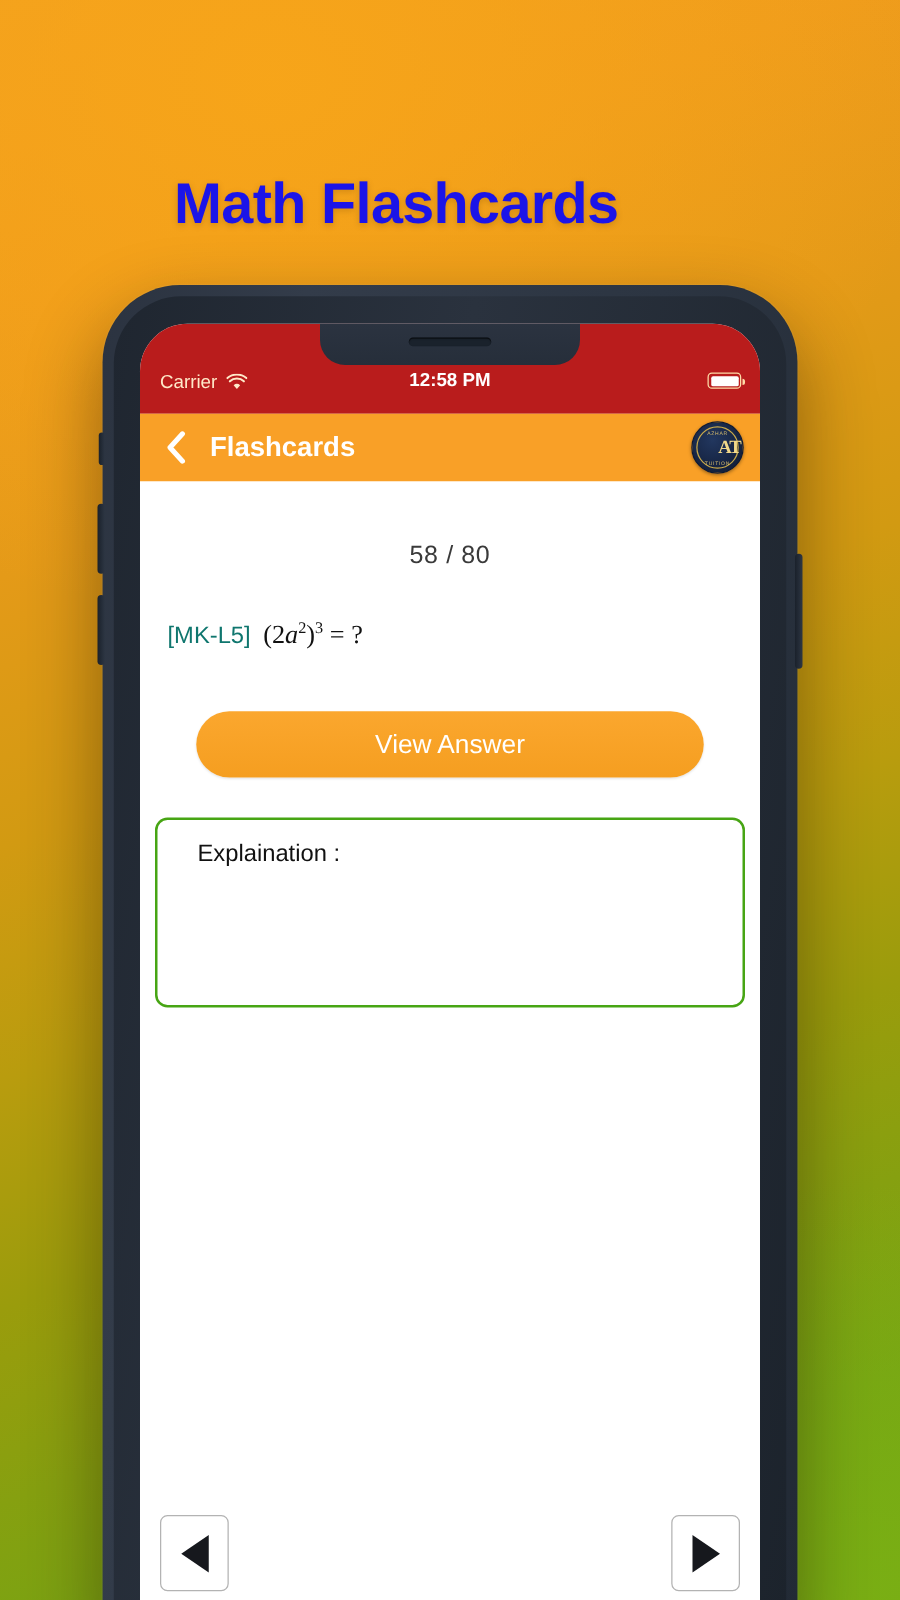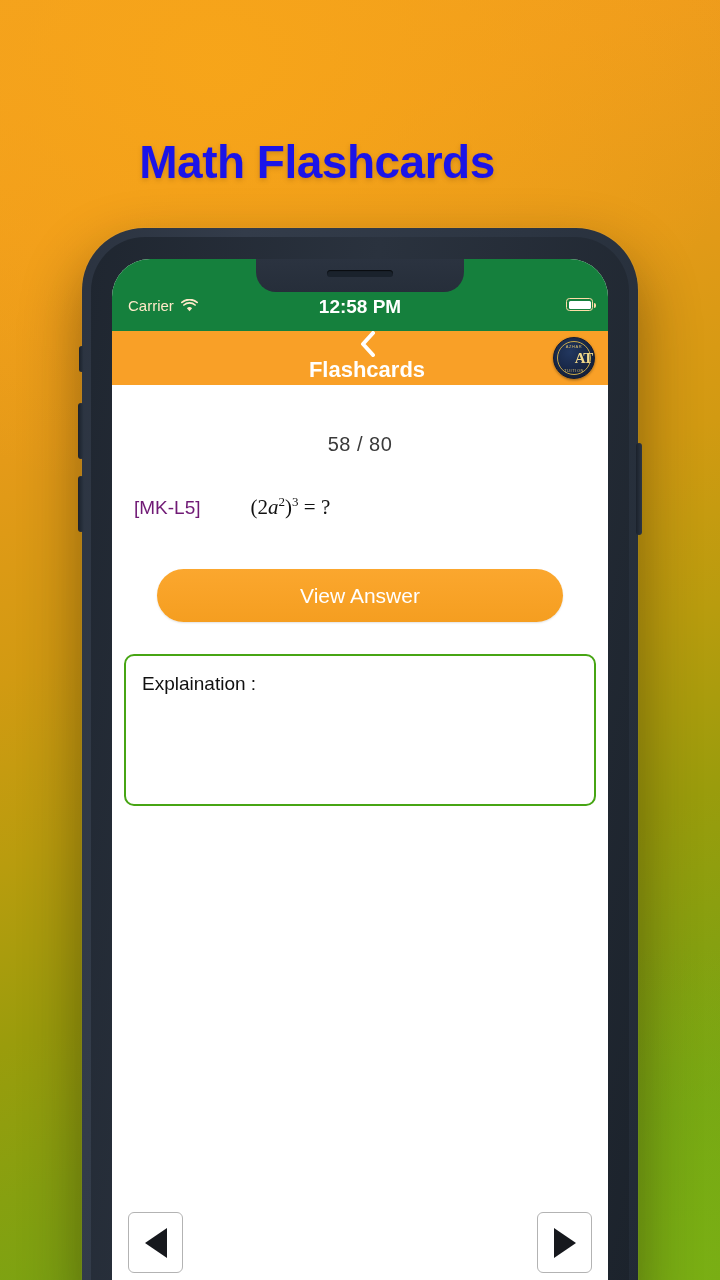--- a/index.html
+++ b/index.html
@@ -79,48 +79,48 @@
   }
   
   .sbtn { position:absolute; background:linear-gradient(90deg,#1a212b,#2d3643); border-radius:3px; }
   .sbtn-mute  { left:-3px; top:118px;  width:5px;  height:26px; }
   .sbtn-vup   { left:-4px; top:175px;  width:6px;  height:56px; }
   .sbtn-vdn   { left:-4px; top:248px;  width:6px;  height:56px; }
   .sbtn-pwr   { right:-4px; top:215px; width:6px;  height:92px; }
 
   
   .statusbar {
-    position:relative; height:72px; background:#15803d;
+    position:relative; height:72px; background:#b91c1c;
     color:#fff;
     text-align:center;
   }
   .sb-left {
     position:absolute; left:16px; top:38px;
     display:flex; align-items:center; gap:7px;
     font-size:15px; color:#ffe9c9;
   }
   .wifi { display:block; }
   .sb-time {
     position:absolute; left:50%; transform:translateX(-50%); top:37px;
-    font-size:19px; font-weight:bold; color:#fff;
+    font-size:15px; font-weight:bold; color:#fff;
   }
   .sb-right { position:absolute; right:15px; top:39px; }
   .battery {
     width:27px; height:13px; border:1.5px solid #ffdca8; border-radius:3.5px;
     position:relative; padding:1.5px;
   }
   .battery::after {
     content:""; position:absolute; right:-4px; top:4px;
     width:2.5px; height:5px; border-radius:0 2px 2px 0; background:#ffdca8;
   }
   .battery i { display:block; height:100%; width:100%; background:#fff; border-radius:1.5px; }
 
   .navbar {
     position:relative; height:54px; background:#f9a027;
-    display:flex; align-items:center;flex-direction:column;
+    display:flex; align-items:center;
   }
   .back-chevron {
     margin-left:16px; width:26px; height:26px;
     display:flex; align-items:center; justify-content:center;
     cursor:pointer;
   }
   .nav-title {
     margin-left:14px; font-size:22px; font-weight:bold; color:#fff;
   }
   .logo-badge {
@@ -155,42 +155,42 @@
   .counter {
     text-align:center; margin-top:48px;
     font-size:20px; color:#3a3a3a; letter-spacing:.5px;
   }
 
   .question {
     margin-top:38px; padding:0 22px;
     font-size:19px; color:#111;
     display:flex; align-items:baseline; gap:10px;
   }
-  .q-tag { font-family:"Liberation Sans", sans-serif; font-size:19px; color:#701a75; }
-  .math { font-family:"Liberation Serif", serif; font-size:21px; color:#111;margin-left:40px; }
+  .q-tag { font-family:"Liberation Sans", sans-serif; font-size:19px; color:#0f766e; }
+  .math { font-family:"Liberation Serif", serif; font-size:21px; color:#111; }
   .math i { font-style:italic; }
   sup { font-size:0.62em; vertical-align:super; }
 
   .view-answer {
     display:block;
     margin:49px auto 0;
     width:406px; height:53px;
     background:linear-gradient(180deg,#fba72e,#f59e20);
     border:none; border-radius:27px;
     color:#fff; font-size:21px; font-family:"Liberation Sans", sans-serif;
     cursor:pointer;
     box-shadow:0 1px 2px rgba(0,0,0,.12);
   }
 
   .explanation-box {
     margin:32px 12px 0;
     min-height:152px;
     border:2px solid #47a514;
     border-radius:10px;
-    padding:17px 16px;
+    padding:17px 32px;
   }
   .exp-title { font-size:19px; color:#111; margin-bottom:22px; }
   .exp-math { font-family:"Liberation Serif", serif; font-size:21px; color:#111; padding-left:9px; }
 
   .footer-nav {
     position:absolute; bottom:78px; left:0; right:0;
     display:flex; justify-content:space-between; padding:0 16px;
   }
   .nav-btn {
     width:55px; height:61px;

